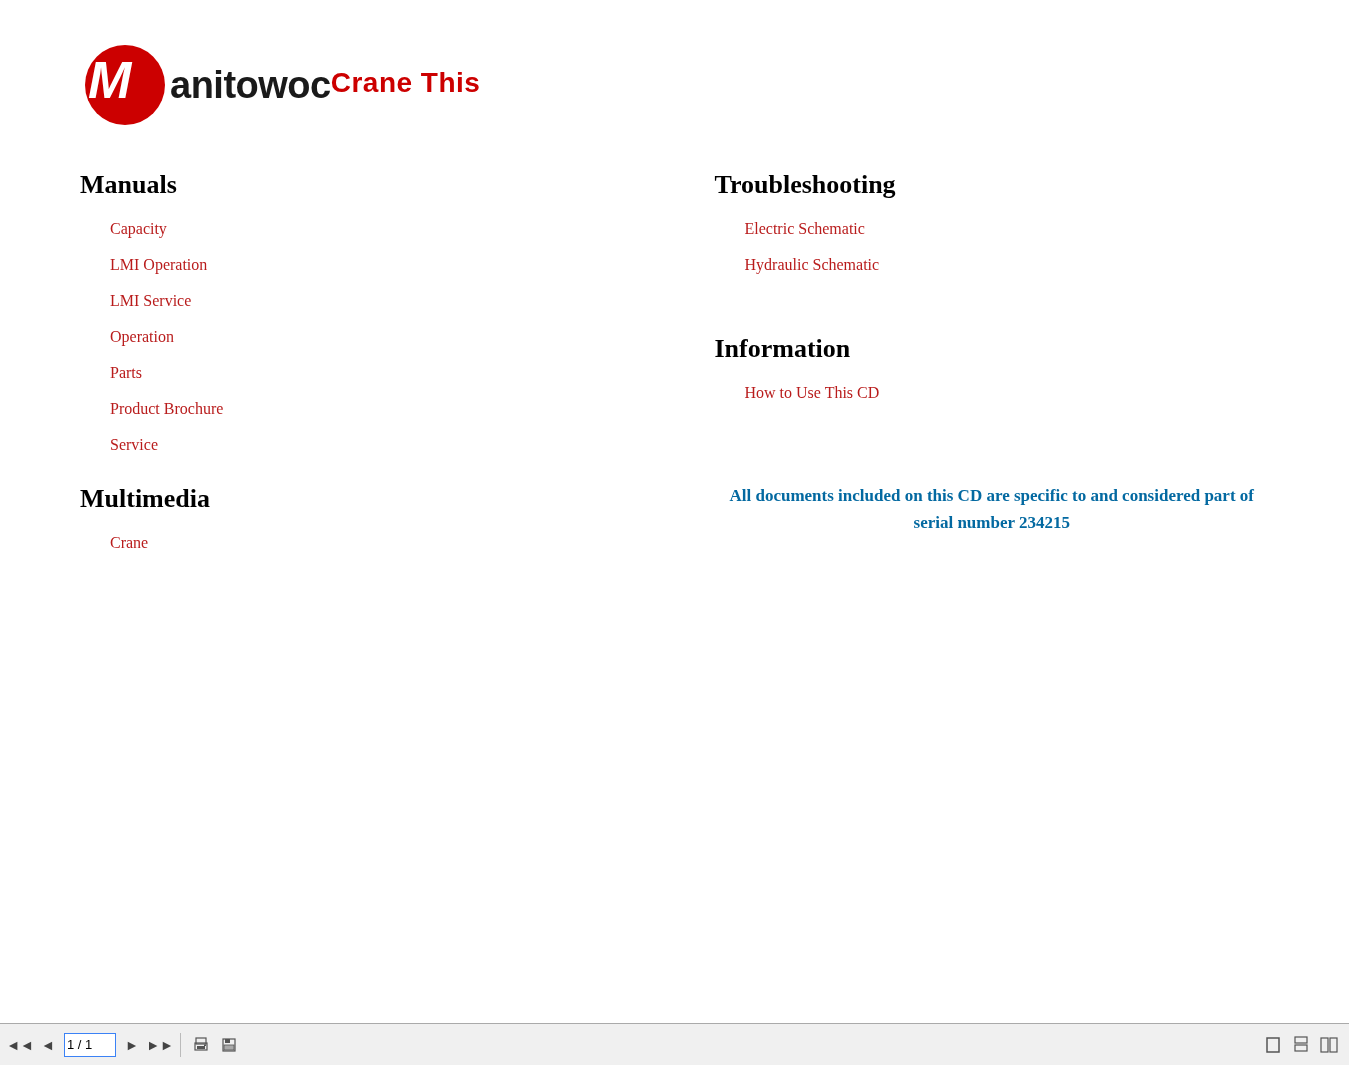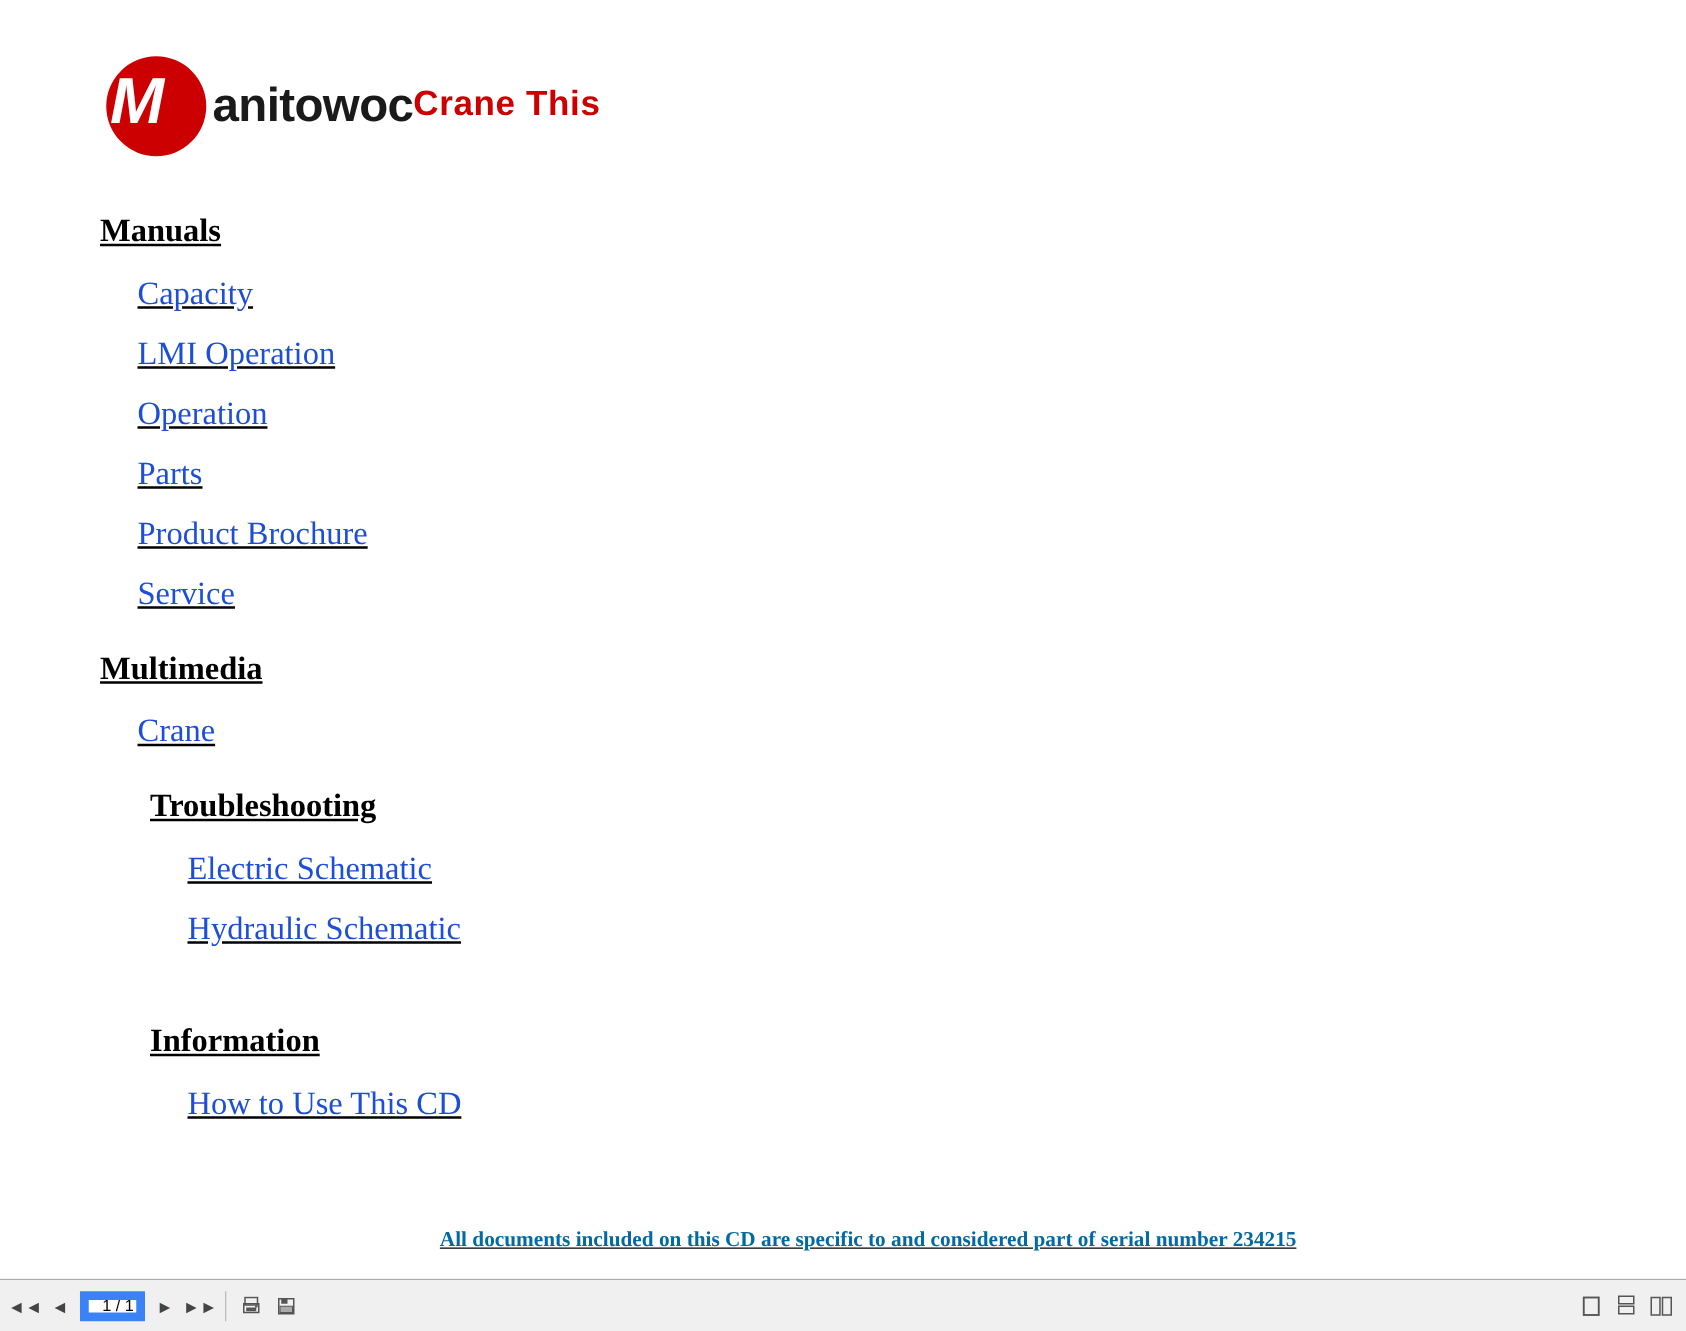--- a/index.html
+++ b/index.html
@@ -57,45 +57,44 @@
       font-weight: bold;
       color: #cc0000;
       font-family: Arial, sans-serif;
       letter-spacing: 0.5px;
       line-height: 1.2;
     }
 
     
     .content-grid {
       display: grid;
-      grid-template-columns: 1fr;
+      grid-template-columns: 1fr 1fr;
       gap: 0;
       flex: 1;
-      text-decoration: underline;
     }
 
     .left-column {
       padding-right: 40px;
     }
 
     .right-column {
       padding-left: 40px;
     }
 
     .section-heading {
       font-size: 26px;
       font-weight: bold;
       color: #000;
       margin-bottom: 20px;
       font-family: Georgia, serif;
     }
 
     .menu-item {
-      font-size: 26px;
-      color: #1d4ed8;
+      font-size: 16px;
+      color: #b91c1c;
       margin-bottom: 18px;
       padding-left: 30px;
       cursor: pointer;
       font-family: Georgia, serif;
     }
 
     .section-block {
       margin-bottom: 30px;
     }
 
@@ -139,22 +138,22 @@
 
     .page-input-group {
       display: flex;
       align-items: center;
       gap: 2px;
     }
 
     .page-input {
       width: 52px;
       height: 24px;
-      border: 7px solid #3b82f6;
-      text-align: right;
+      border: 1px solid #3b82f6;
+      text-align: left;
       font-size: 13px;
       background: white;
       padding: 0 2px;
     }
 
     .toolbar-separator {
       width: 1px;
       height: 24px;
       background: #bbb;
       margin: 0 4px;
@@ -205,20 +204,21 @@
   </div>
 
   <div class="content-grid">
 
     <div class="left-column">
 
       <div class="section-block">
         <div class="section-heading">Manuals</div>
         <div class="menu-item">Capacity</div>
         <div class="menu-item">LMI Operation</div>
+        <div class="menu-item">LMI Service</div>
         <div class="menu-item">Operation</div>
         <div class="menu-item">Parts</div>
         <div class="menu-item">Product Brochure</div>
         <div class="menu-item">Service</div>
       </div>
 
       <div class="section-block multimedia-section">
         <div class="section-heading">Multimedia</div>
         <div class="menu-item">Crane</div>
       </div>

